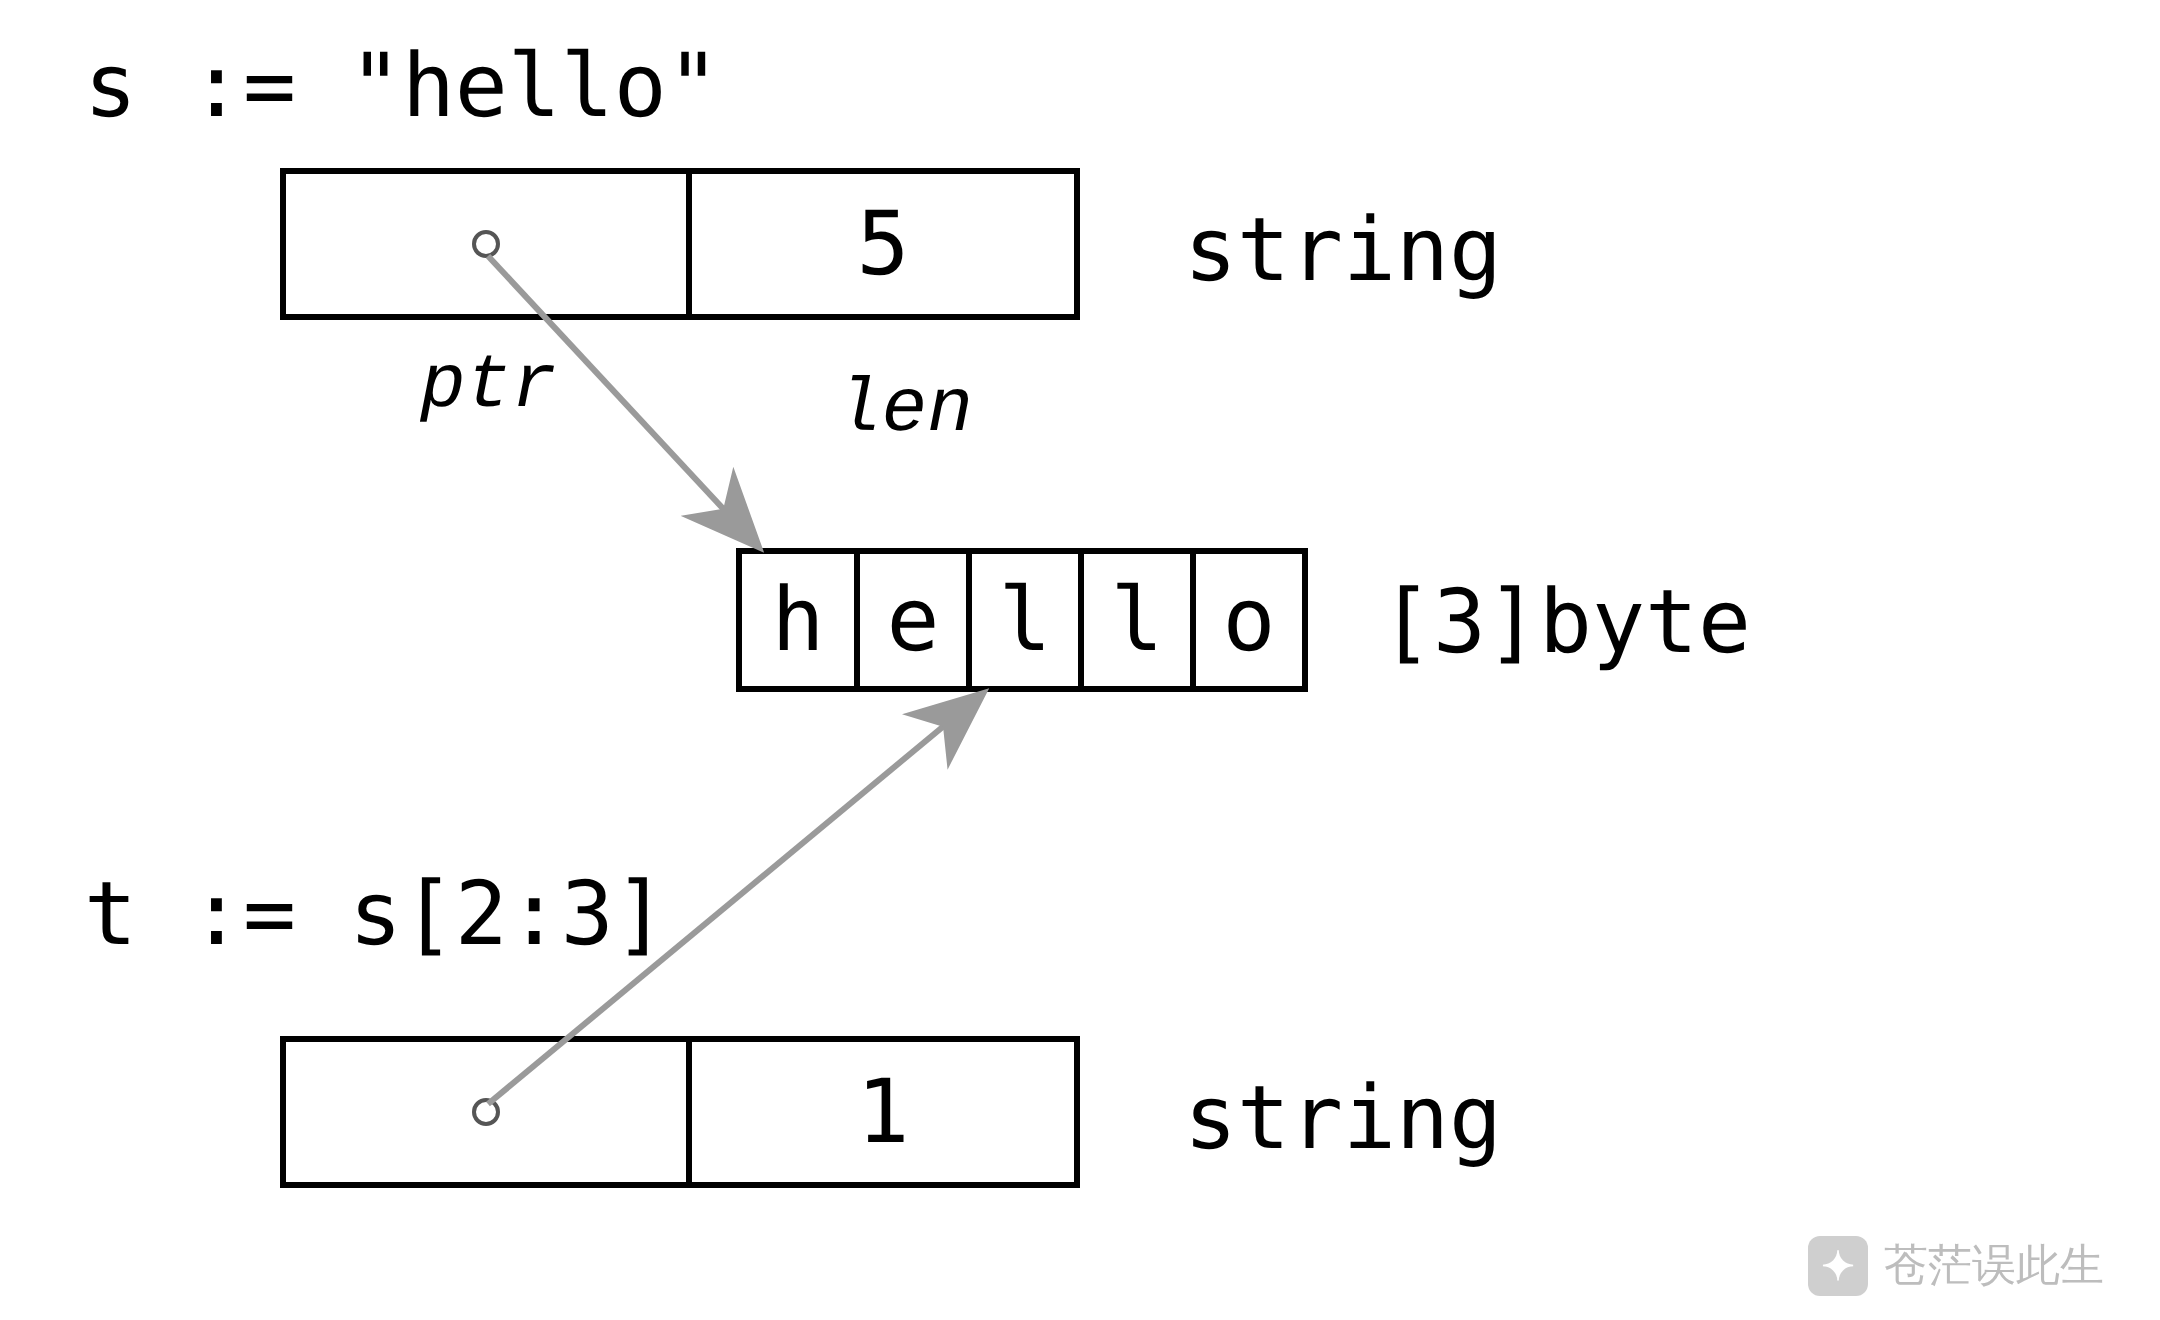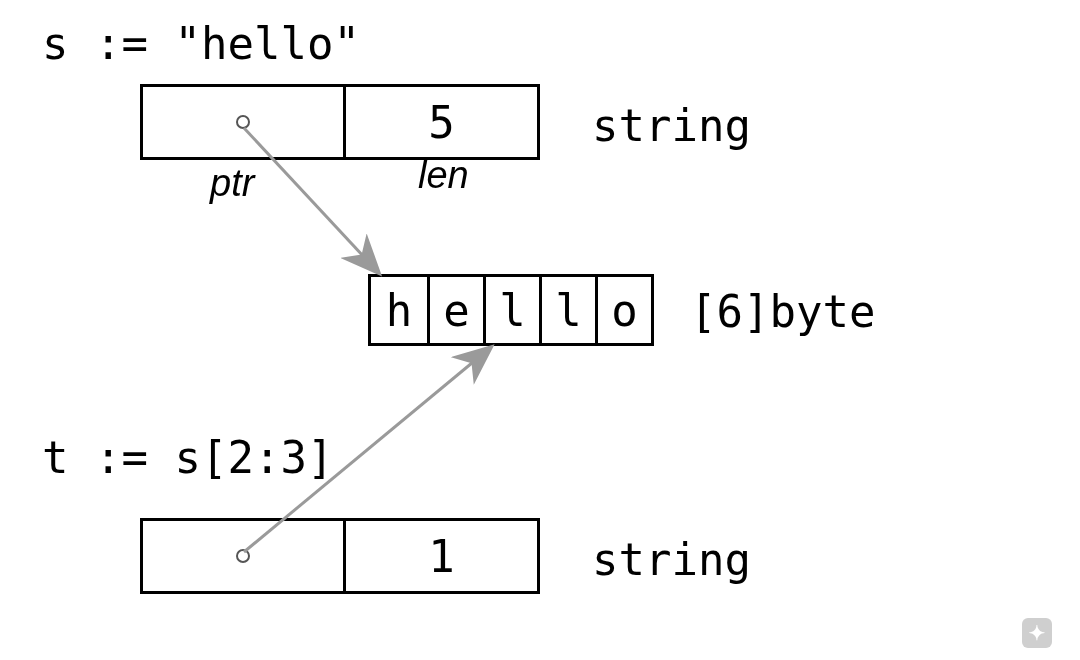--- a/index.html
+++ b/index.html
@@ -4,21 +4,21 @@
 <style>
   html,body{margin:0;padding:0;}
   body{
     width:1080px;height:660px;
     background:#fff;
     font-family:"DejaVu Sans Mono","Courier New",monospace;
     position:relative;
     color:#000;
   }
   .txt{position:absolute;font-size:44px;white-space:pre;}
-  .italic{font-style:italic;font-family:Liberation Sans, sans-serif;font-size:38px;}
+  .italic{font-style:italic;font-family:Liberation Mono, monospace;font-size:38px;margin-top:10px;}
   
   .hdr{
     position:absolute;
     border:3px solid #000;
     background:#fff;
     box-sizing:border-box;
   }
   .hdr .cell{
     position:absolute;top:0;bottom:0;
     display:flex;align-items:center;justify-content:center;
@@ -69,31 +69,31 @@
 <div class="txt" style="left:42px;top:18px;">s := "hello"</div>
 
 <div class="hdr" style="left:140px;top:84px;width:400px;height:76px;">
   <div class="cell" style="left:0;width:200px;">
     <span class="ptr-dot"></span>
   </div>
   <div class="divider" style="left:200px;"></div>
   <div class="cell" style="left:203px;right:0;">5</div>
 </div>
 <div class="txt italic" style="left:210px;top:162px;">ptr</div>
-<div class="txt italic" style="left:418px;top:154px;">len</div>
+<div class="txt italic" style="left:418px;top:174px;">len</div>
 <div class="txt" style="left:592px;top:100px;">string</div>
 
 <div class="bytes" id="byte-array" style="left:368px;top:274px;">
     <div class="bcell">h</div>
     <div class="bcell">e</div>
     <div class="bcell">l</div>
     <div class="bcell">l</div>
     <div class="bcell">o</div>
   </div>
-<div class="txt" style="left:690px;top:286px;">[6]byte</div>
+<div class="txt" style="left:690px;top:286px;">[3]byte</div>
 
 <div class="txt" style="left:42px;top:432px;">t := s[2:3]</div>
 
 <div class="hdr" style="left:140px;top:518px;width:400px;height:76px;">
   <div class="cell" style="left:0;width:200px;">
     <span class="ptr-dot"></span>
   </div>
   <div class="divider" style="left:200px;"></div>
   <div class="cell" style="left:203px;right:0;">1</div>
 </div>
@@ -106,13 +106,14 @@
     </marker>
   </defs>
 
   <line x1="244" y1="128" x2="378" y2="272" stroke="#9a9a9a" stroke-width="3" marker-end="url(#arrowhead)"></line>
 
   <line x1="244" y1="552" x2="490" y2="348" stroke="#9a9a9a" stroke-width="3" marker-end="url(#arrowhead)"></line>
 </svg>
 
 <div class="watermark">
   <span class="wicon">✦</span>
+  <span>苍茫误此生</span>
 </div>
 
 </body></html>

